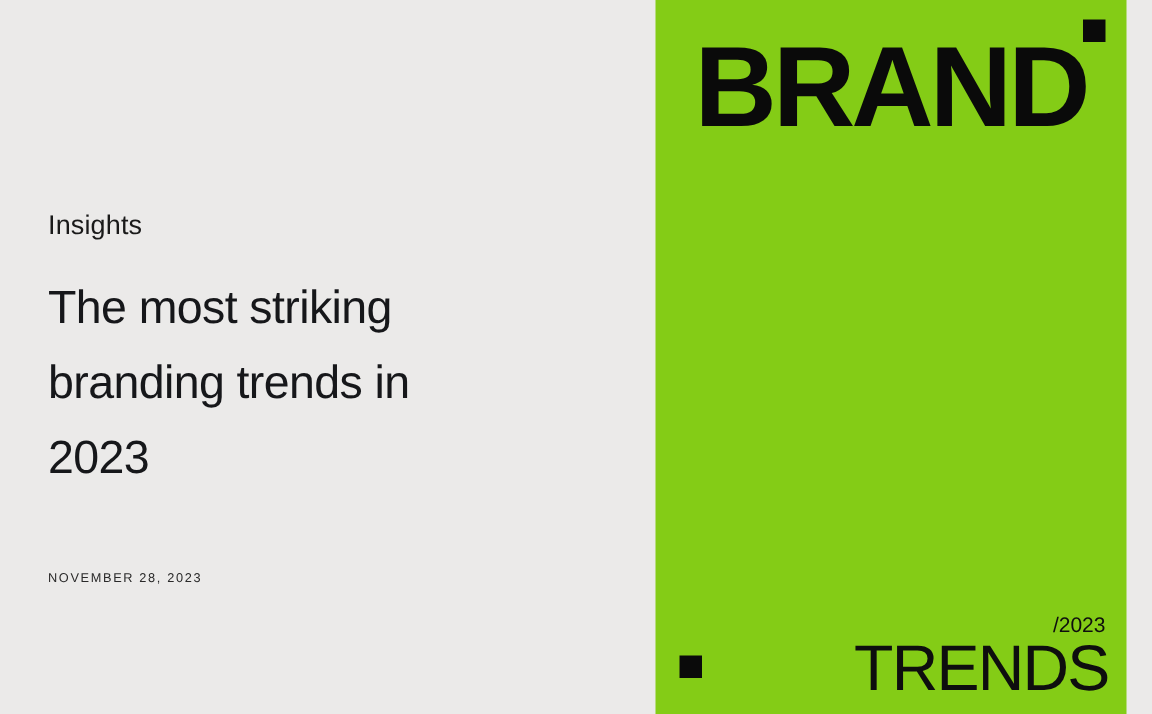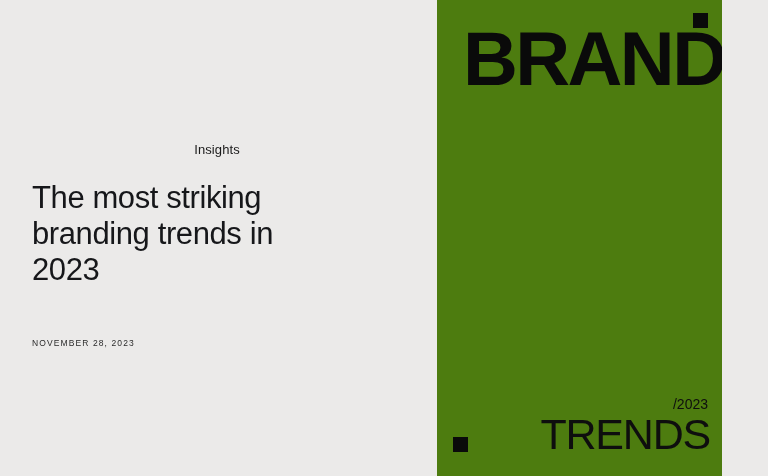--- a/index.html
+++ b/index.html
@@ -31,53 +31,52 @@
   }
 
   .article-block {
     position: absolute;
     left: 32px;
     top: 142px;
     width: 370px;
   }
 
   .eyebrow {
-    font-size: 13px;
+    font-size: 18px;
     line-height: 16px;
     color: #1a1a1a;
     letter-spacing: 0.1px;
     font-weight: 400;
-    text-align: center;
   }
 
   .headline {
     margin-top: 22px;
     font-size: 31px;
-    line-height: 36px;
+    line-height: 50px;
     font-weight: 400;
     color: #16171a;
     letter-spacing: -0.4px;
     max-width: 300px;
   }
 
   .date-line {
     margin-top: 49px;
     font-size: 8.5px;
     line-height: 12px;
     font-weight: 500;
     letter-spacing: 1.1px;
     color: #2a2a2a;
   }
 
   
   .right-panel {
     position: relative;
-    width: 285px;
+    width: 314px;
     height: 476px;
-    background: #4d7c0f;
+    background: #84cc16;
     flex: none;
     overflow: hidden;
   }
 
   .brand-wordmark {
     position: absolute;
     left: 26px;
     top: 22px;
     width: 290px;
     font-size: 76px;
@@ -102,21 +101,21 @@
     top: 13px;
   }
   .square-bottom-left {
     left: 16px;
     bottom: 24px;
   }
 
   .trends-block {
     position: absolute;
     right: 12px;
-    bottom: 19px;
+    bottom: 7px;
     text-align: right;
   }
   .trends-year {
     font-size: 14px;
     line-height: 16px;
     font-weight: 400;
     letter-spacing: 0px;
     color: #0e0e0e;
     padding-right: 2px;
   }

